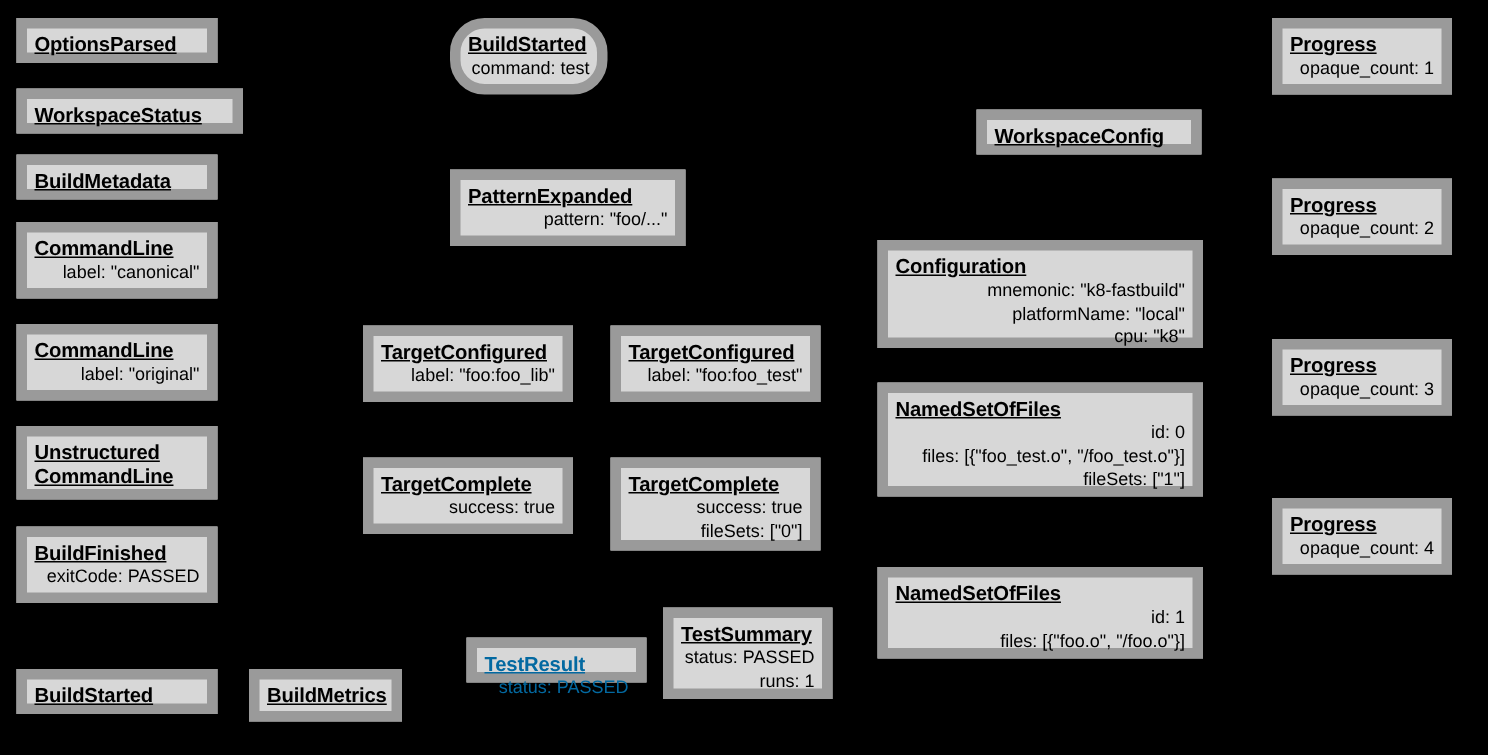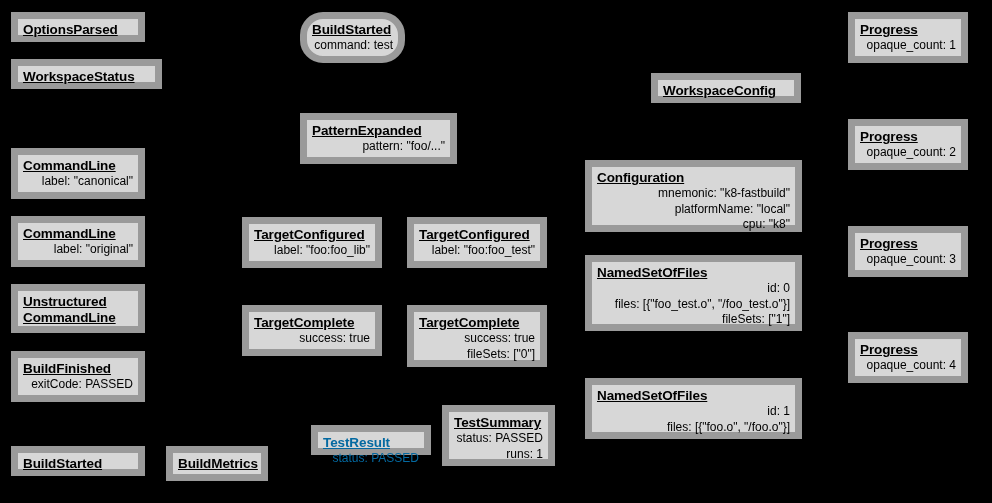--- a/index.html
+++ b/index.html
@@ -53,20 +53,23 @@
 </style>
 </head>
 <body>
 
 <div id="canvas" style="background: rgb(0, 0, 0);">
     <div class="node" style="left: 11px; top: 12px; width: 134px; height: 30px; background: rgb(215, 215, 215); border-color: rgb(154, 154, 154); color: rgb(0, 0, 0);">
       <span class="node-title">OptionsParsed</span>
     </div>
     <div class="node" style="left: 11px; top: 59px; width: 151px; height: 30px; background: rgb(215, 215, 215); border-color: rgb(154, 154, 154); color: rgb(0, 0, 0);">
       <span class="node-title">WorkspaceStatus</span>
+    </div>
+    <div class="node" style="left: 11px; top: 103px; width: 134px; height: 30px; background: rgb(215, 215, 215); border-color: rgb(154, 154, 154); color: rgb(0, 0, 0);">
+      <span class="node-title">BuildMetadata</span>
     </div>
     <div class="node" style="left: 11px; top: 148px; width: 134px; height: 51px; background: rgb(215, 215, 215); border-color: rgb(154, 154, 154); color: rgb(0, 0, 0);">
       <span class="node-title">CommandLine</span>
       <span class="node-fields">
         <span class="node-field">label: "canonical"</span>
       </span>
     </div>
     <div class="node" style="left: 11px; top: 216px; width: 134px; height: 51px; background: rgb(215, 215, 215); border-color: rgb(154, 154, 154); color: rgb(0, 0, 0);">
       <span class="node-title">CommandLine</span>
       <span class="node-fields">

